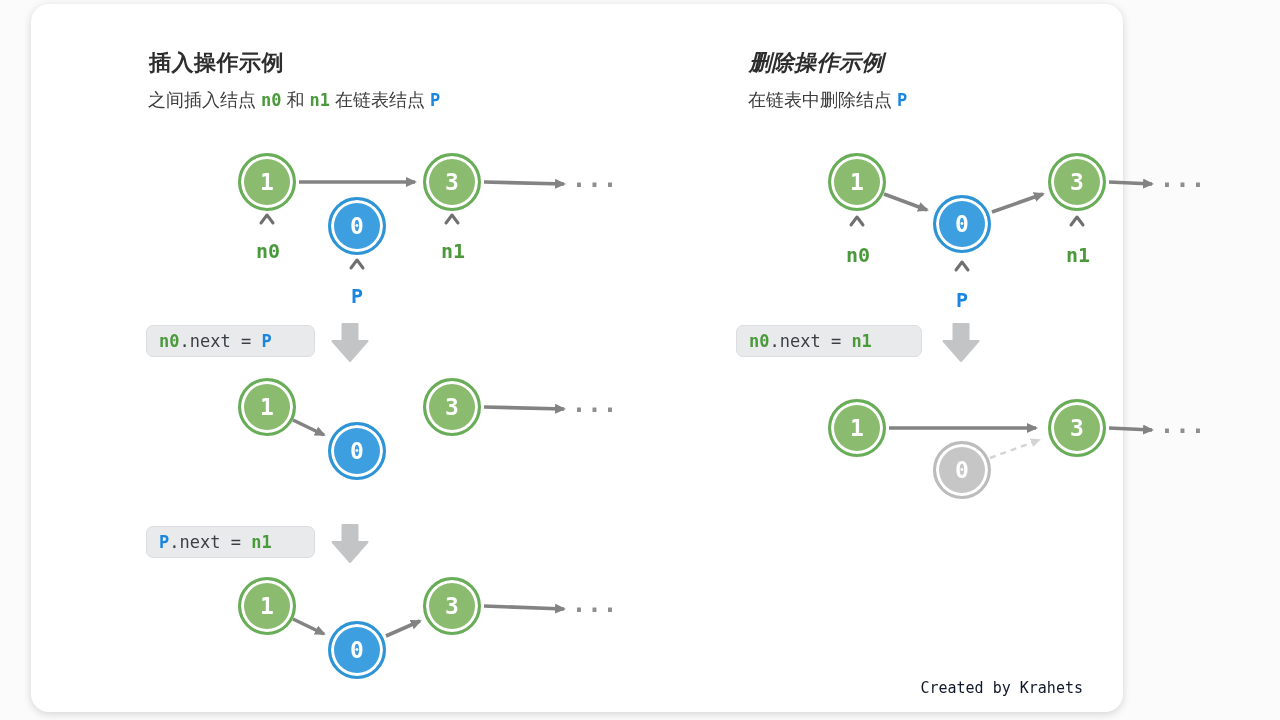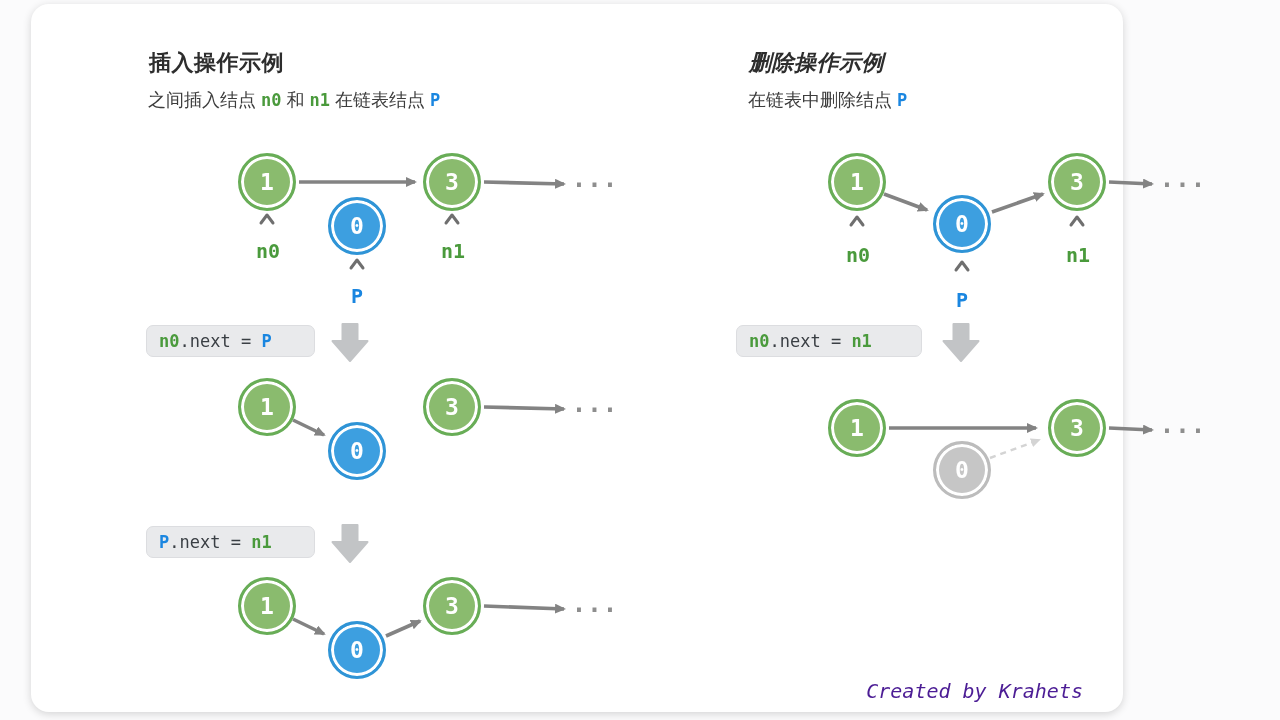--- a/index.html
+++ b/index.html
@@ -26,21 +26,21 @@
   .ellipsis{position:absolute;transform:translateX(-50%);
         font-family:"DejaVu Sans Mono","Liberation Mono",monospace;font-weight:bold;
         font-size:24px;color:#8e8e8e;letter-spacing:1px;}
   .codebox{position:absolute;height:32px;background:#e9eaec;border:1px solid #dcdde0;
         border-radius:7px;display:flex;align-items:center;padding:0 12px;box-sizing:border-box;
         font-family:"DejaVu Sans Mono","Liberation Mono",monospace;font-size:17px;color:#3a3f44;
         white-space:pre;}
   .codebox .cb-green{color:#4a9a3c;font-weight:bold;}
   .codebox .cb-blue{color:#1a86e0;font-weight:bold;}
   .credit{position:absolute;right:40px;top:675px;
-        font-family:"DejaVu Sans Mono","Liberation Mono",monospace;font-size:20px;color:#4c1d95;font-style:italic;}
+        font-family:"DejaVu Sans Mono","Liberation Mono",monospace;font-size:15px;color:#0f172a;}
   svg.overlay{position:absolute;left:0;top:0;width:1268px;height:708px;pointer-events:none;}
 </style>
 </head>
 <body>
 
 <div class="card">
 
   <svg class="overlay">
     <defs>
       <marker id="ah" markerWidth="13" markerHeight="12" refX="9" refY="5" orient="auto" markerUnits="userSpaceOnUse">

